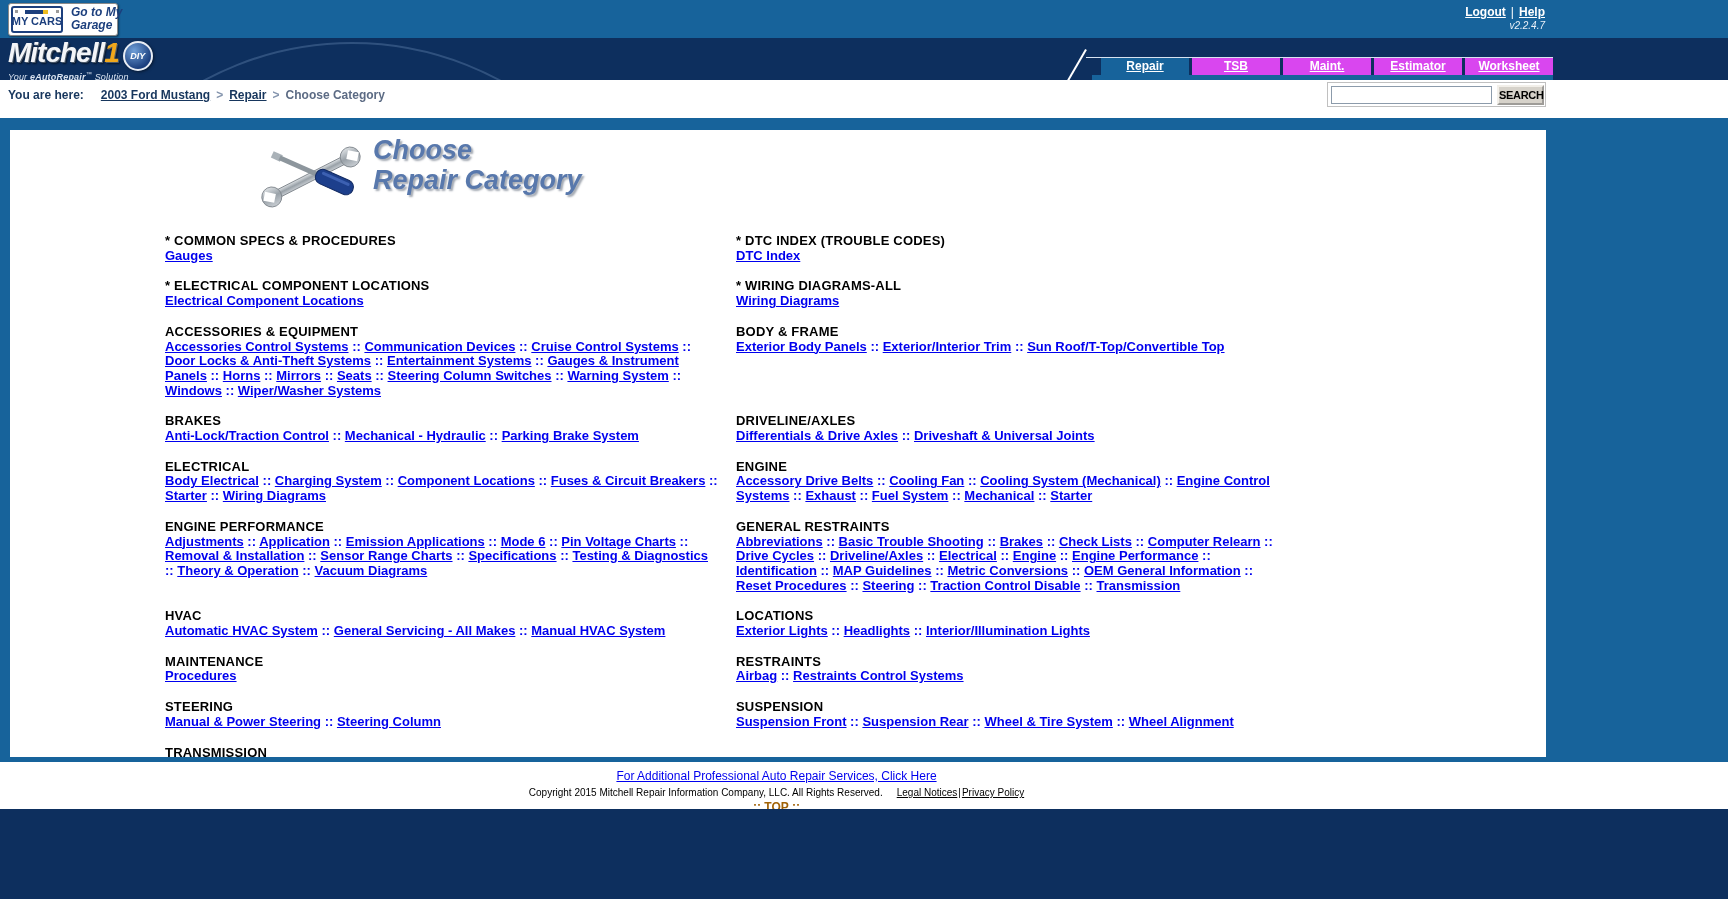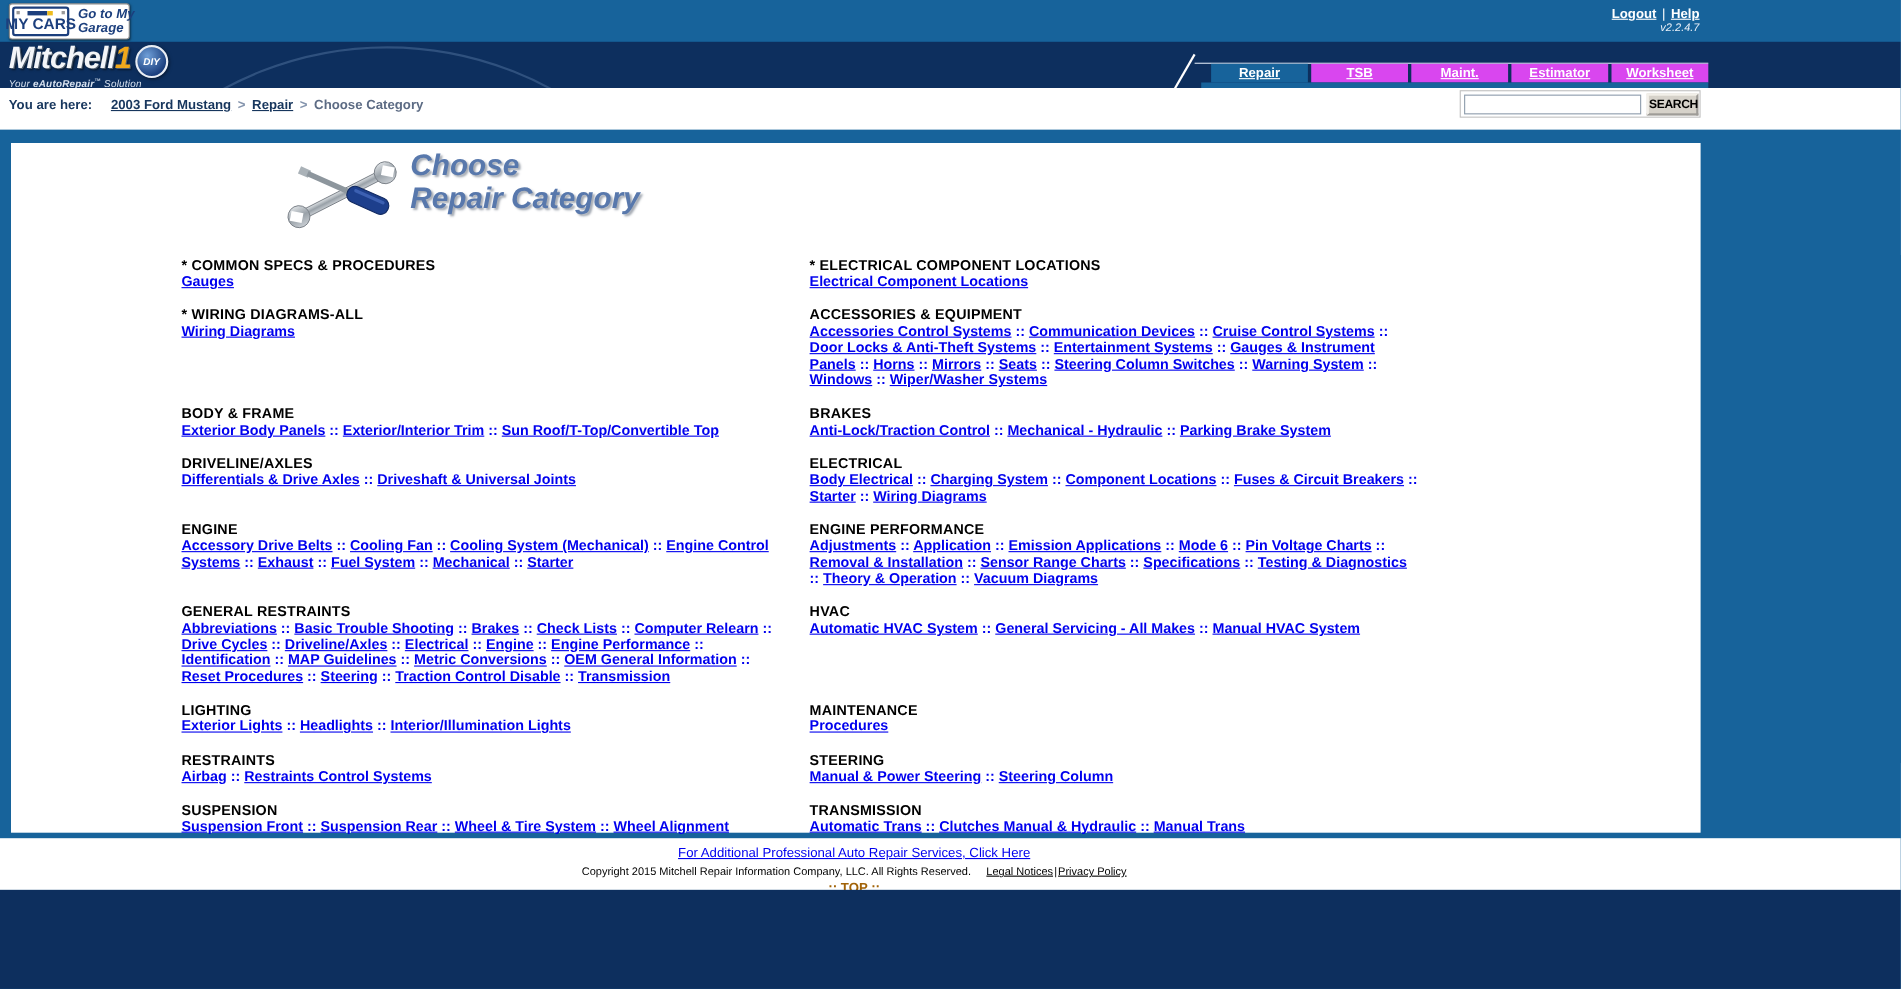--- a/index.html
+++ b/index.html
@@ -12,21 +12,21 @@
   .mycars{position:absolute;left:8px;top:3px;width:108px;height:31px;background:#fff;
     border:1px solid #8a8a8a;border-radius:3px;box-shadow:1px 1px 2px rgba(0,0,0,.45);
     display:flex;align-items:stretch;}
   .plate{margin:2px 0 2px 2px;width:48px;border:2px solid #1c3f7d;border-radius:3px;
     background:#fff;display:flex;flex-direction:column;align-items:center;justify-content:flex-start;}
   .plate-top{width:100%;height:8px;position:relative;}
   .screw{position:absolute;top:2px;width:3px;height:3px;background:#9a9a9a;}
   .screw.l{left:2px}.screw.r{right:2px}
   .plate-strip{position:absolute;left:12px;top:2px;width:18px;height:4px;background:#1c3f7d;}
   .plate-strip-y{position:absolute;left:30px;top:2px;width:5px;height:4px;background:#eebc1e;}
-  .plate-label{font-size:14px;font-weight:bold;color:#1c3f7d;line-height:10px;white-space:nowrap;}
+  .plate-label{font-size:11px;font-weight:bold;color:#1c3f7d;line-height:10px;white-space:nowrap;}
   .mycars-divider{width:1px;background:#bdbdbd;margin:2px 0 2px 3px;}
   .garage-text{padding:2px 12px 0 5px;font-size:12px;font-weight:bold;font-style:italic;
     color:#1c3f7d;line-height:13px;white-space:nowrap;}
   .account{position:absolute;left:1345px;top:5px;width:200px;text-align:right;color:#fff;}
   .account-links{font-size:12px;font-weight:bold;}
   .account-links a{color:#fff;text-decoration:underline;}
   .account-div{margin:0 5px;font-weight:normal;}
   .version{font-size:10px;font-style:italic;color:#e9f0f8;margin-top:1px;}
   
   .navbar{position:absolute;left:0;top:38px;width:1728px;height:42px;background:#0d2f5e;overflow:hidden;}
@@ -183,20 +183,24 @@
       <div class="title-line1">Choose</div>
       <div class="title-line2">Repair Category</div>
     </div>
   </div>
   <div class="catgrid">
       <div class="cat-cell">
         <div class="cat-title">* COMMON SPECS &amp; PROCEDURES</div>
         <div class="cat-links"><a href="#" class="cat-link">Gauges</a></div>
       </div>
       <div class="cat-cell">
+        <div class="cat-title">* DTC INDEX (TROUBLE CODES)</div>
+        <div class="cat-links"><a href="#" class="cat-link">DTC Index</a></div>
+      </div>
+      <div class="cat-cell">
         <div class="cat-title">* ELECTRICAL COMPONENT LOCATIONS</div>
         <div class="cat-links"><a href="#" class="cat-link">Electrical Component Locations</a></div>
       </div>
       <div class="cat-cell">
         <div class="cat-title">* WIRING DIAGRAMS-ALL</div>
         <div class="cat-links"><a href="#" class="cat-link">Wiring Diagrams</a></div>
       </div>
       <div class="cat-cell">
         <div class="cat-title">ACCESSORIES &amp; EQUIPMENT</div>
         <div class="cat-links"><a href="#" class="cat-link">Accessories Control Systems</a><span class="link-sep"> :: </span><a href="#" class="cat-link">Communication Devices</a><span class="link-sep"> :: </span><a href="#" class="cat-link">Cruise Control Systems</a><span class="link-sep"> :: </span><a href="#" class="cat-link">Door Locks &amp; Anti-Theft Systems</a><span class="link-sep"> :: </span><a href="#" class="cat-link">Entertainment Systems</a><span class="link-sep"> :: </span><a href="#" class="cat-link">Gauges &amp; Instrument Panels</a><span class="link-sep"> :: </span><a href="#" class="cat-link">Horns</a><span class="link-sep"> :: </span><a href="#" class="cat-link">Mirrors</a><span class="link-sep"> :: </span><a href="#" class="cat-link">Seats</a><span class="link-sep"> :: </span><a href="#" class="cat-link">Steering Column Switches</a><span class="link-sep"> :: </span><a href="#" class="cat-link">Warning System</a><span class="link-sep"> :: </span><a href="#" class="cat-link">Windows</a><span class="link-sep"> :: </span><a href="#" class="cat-link">Wiper/Washer Systems</a></div>
@@ -227,21 +231,21 @@
       </div>
       <div class="cat-cell">
         <div class="cat-title">GENERAL RESTRAINTS</div>
         <div class="cat-links"><a href="#" class="cat-link">Abbreviations</a><span class="link-sep"> :: </span><a href="#" class="cat-link">Basic Trouble Shooting</a><span class="link-sep"> :: </span><a href="#" class="cat-link">Brakes</a><span class="link-sep"> :: </span><a href="#" class="cat-link">Check Lists</a><span class="link-sep"> :: </span><a href="#" class="cat-link">Computer Relearn</a><span class="link-sep"> :: </span><a href="#" class="cat-link">Drive Cycles</a><span class="link-sep"> :: </span><a href="#" class="cat-link">Driveline/Axles</a><span class="link-sep"> :: </span><a href="#" class="cat-link">Electrical</a><span class="link-sep"> :: </span><a href="#" class="cat-link">Engine</a><span class="link-sep"> :: </span><a href="#" class="cat-link">Engine Performance</a><span class="link-sep"> :: </span><a href="#" class="cat-link">Identification</a><span class="link-sep"> :: </span><a href="#" class="cat-link">MAP Guidelines</a><span class="link-sep"> :: </span><a href="#" class="cat-link">Metric Conversions</a><span class="link-sep"> :: </span><a href="#" class="cat-link">OEM General Information</a><span class="link-sep"> :: </span><a href="#" class="cat-link">Reset Procedures</a><span class="link-sep"> :: </span><a href="#" class="cat-link">Steering</a><span class="link-sep"> :: </span><a href="#" class="cat-link">Traction Control Disable</a><span class="link-sep"> :: </span><a href="#" class="cat-link">Transmission</a></div>
       </div>
       <div class="cat-cell">
         <div class="cat-title">HVAC</div>
         <div class="cat-links"><a href="#" class="cat-link">Automatic HVAC System</a><span class="link-sep"> :: </span><a href="#" class="cat-link">General Servicing - All Makes</a><span class="link-sep"> :: </span><a href="#" class="cat-link">Manual HVAC System</a></div>
       </div>
       <div class="cat-cell">
-        <div class="cat-title">LIGHTING</div>
+        <div class="cat-title">LOCATIONS</div>
         <div class="cat-links"><a href="#" class="cat-link">Exterior Lights</a><span class="link-sep"> :: </span><a href="#" class="cat-link">Headlights</a><span class="link-sep"> :: </span><a href="#" class="cat-link">Interior/Illumination Lights</a></div>
       </div>
       <div class="cat-cell">
         <div class="cat-title">MAINTENANCE</div>
         <div class="cat-links"><a href="#" class="cat-link">Procedures</a></div>
       </div>
       <div class="cat-cell">
         <div class="cat-title">RESTRAINTS</div>
         <div class="cat-links"><a href="#" class="cat-link">Airbag</a><span class="link-sep"> :: </span><a href="#" class="cat-link">Restraints Control Systems</a></div>
       </div>

